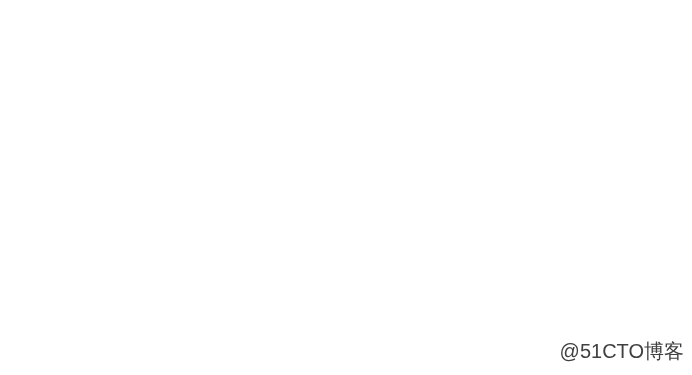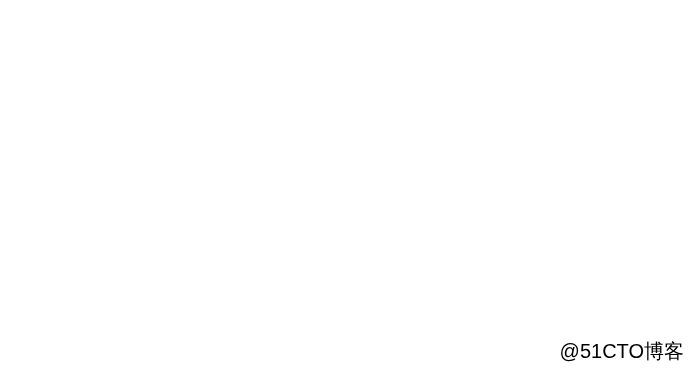--- a/index.html
+++ b/index.html
@@ -1,19 +1,19 @@
 <!DOCTYPE html>
 <html><head>
 <meta charset="utf-8">
 <style>
   html,body{margin:0;padding:0;}
   body{width:692px;height:375px;background:#ffffff;overflow:hidden;
        font-family:"Liberation Sans",sans-serif;position:relative;}
   #canvas{position:absolute;left:0;top:0;width:692px;height:375px;}
-  .wm{position:absolute;right:8px;bottom:10px;color:#000000;font-size:20px;}
+  .wm{position:absolute;right:8px;bottom:10px;color:#404040;font-size:20px;}
 </style>
 </head>
 <body>
 
 <svg id="canvas" viewBox="0 0 692 375"></svg>
 
 <div id="overlay"></div>
 <div class="wm">@51CTO博客</div>
 
 </body></html>

